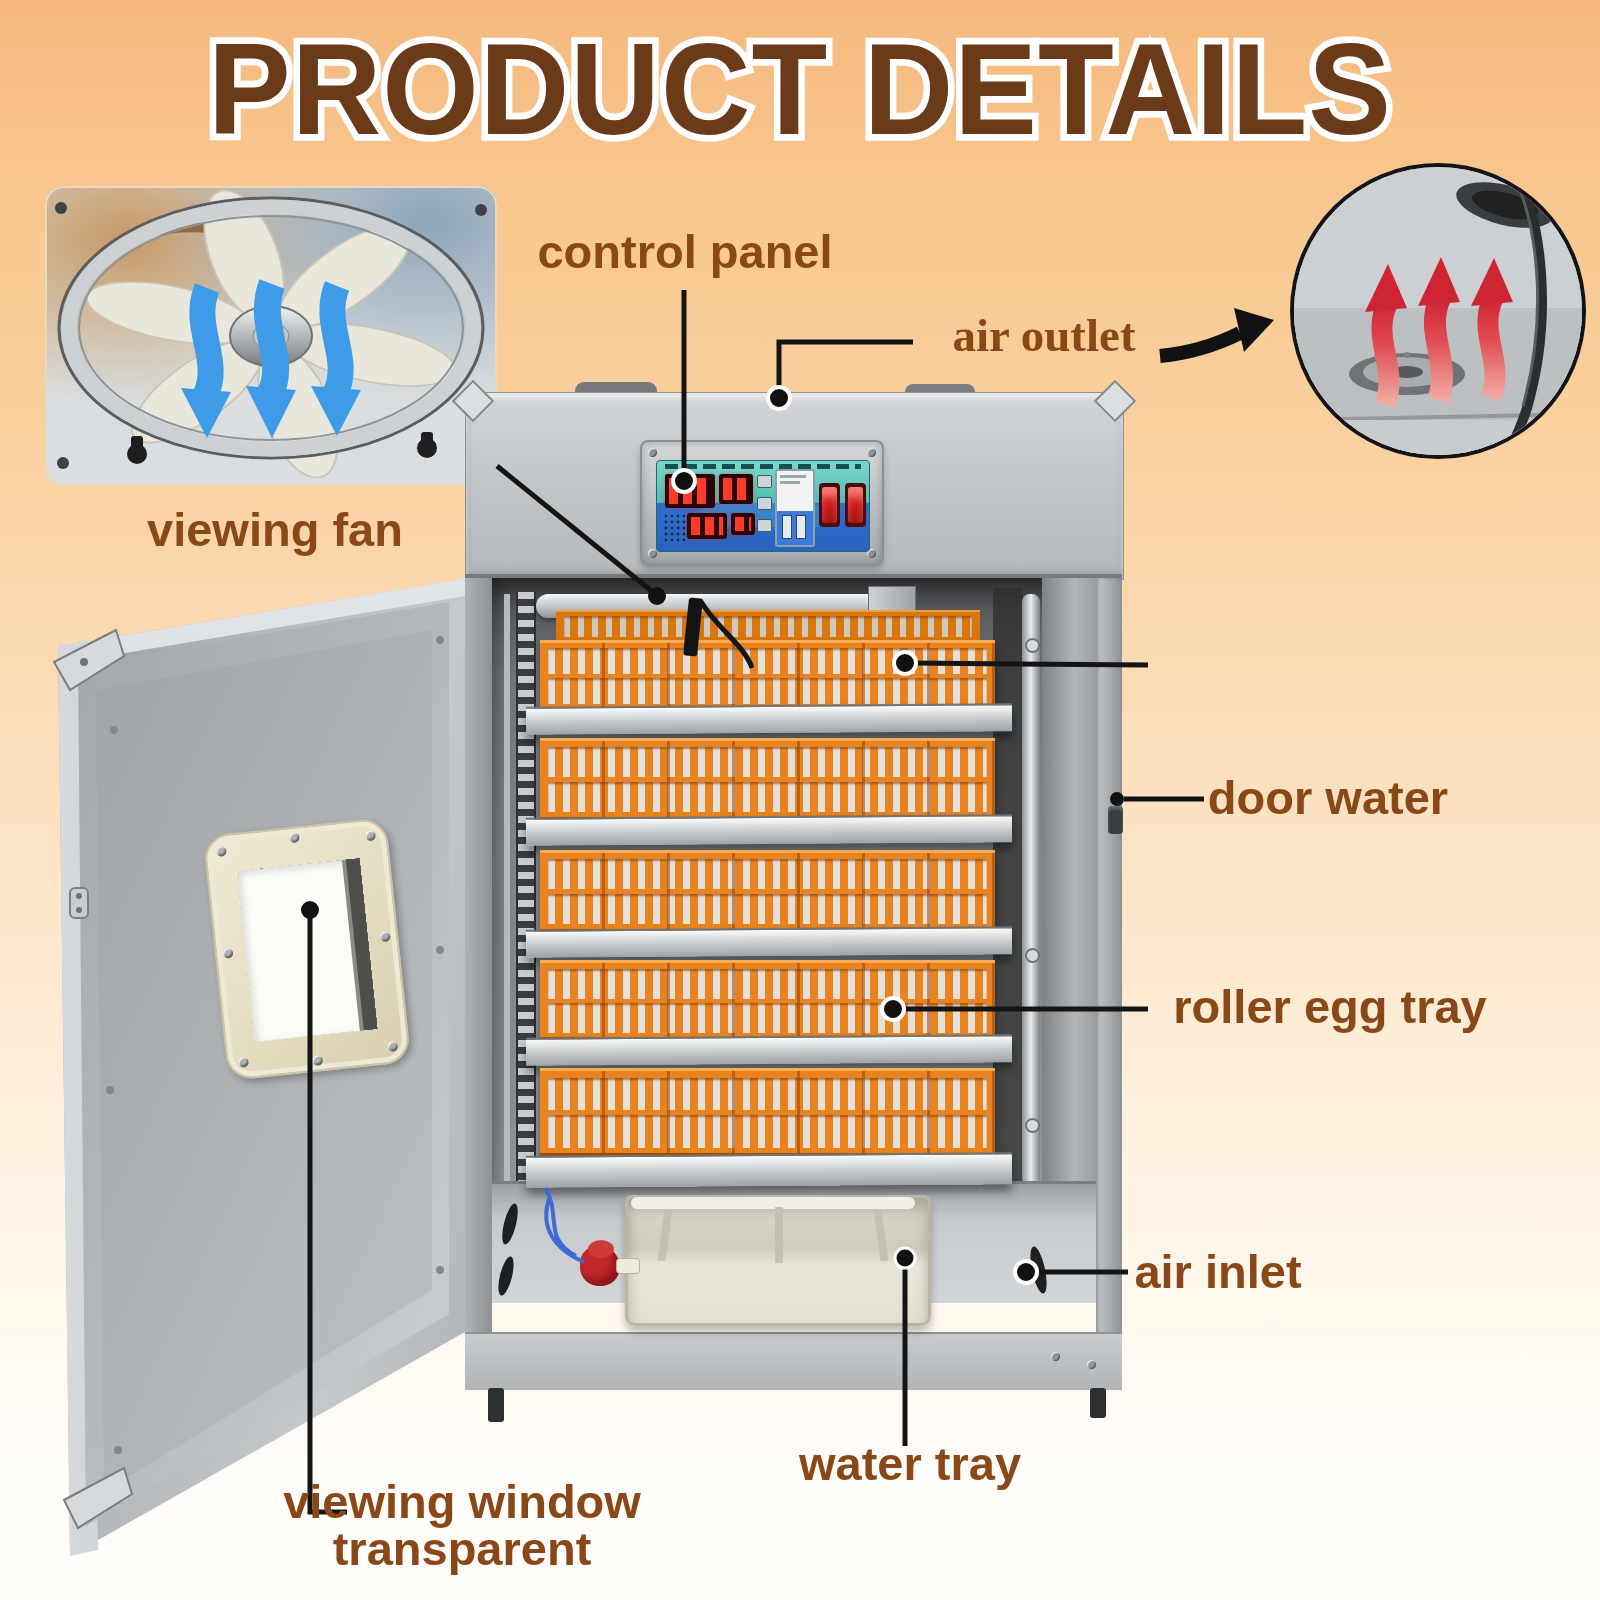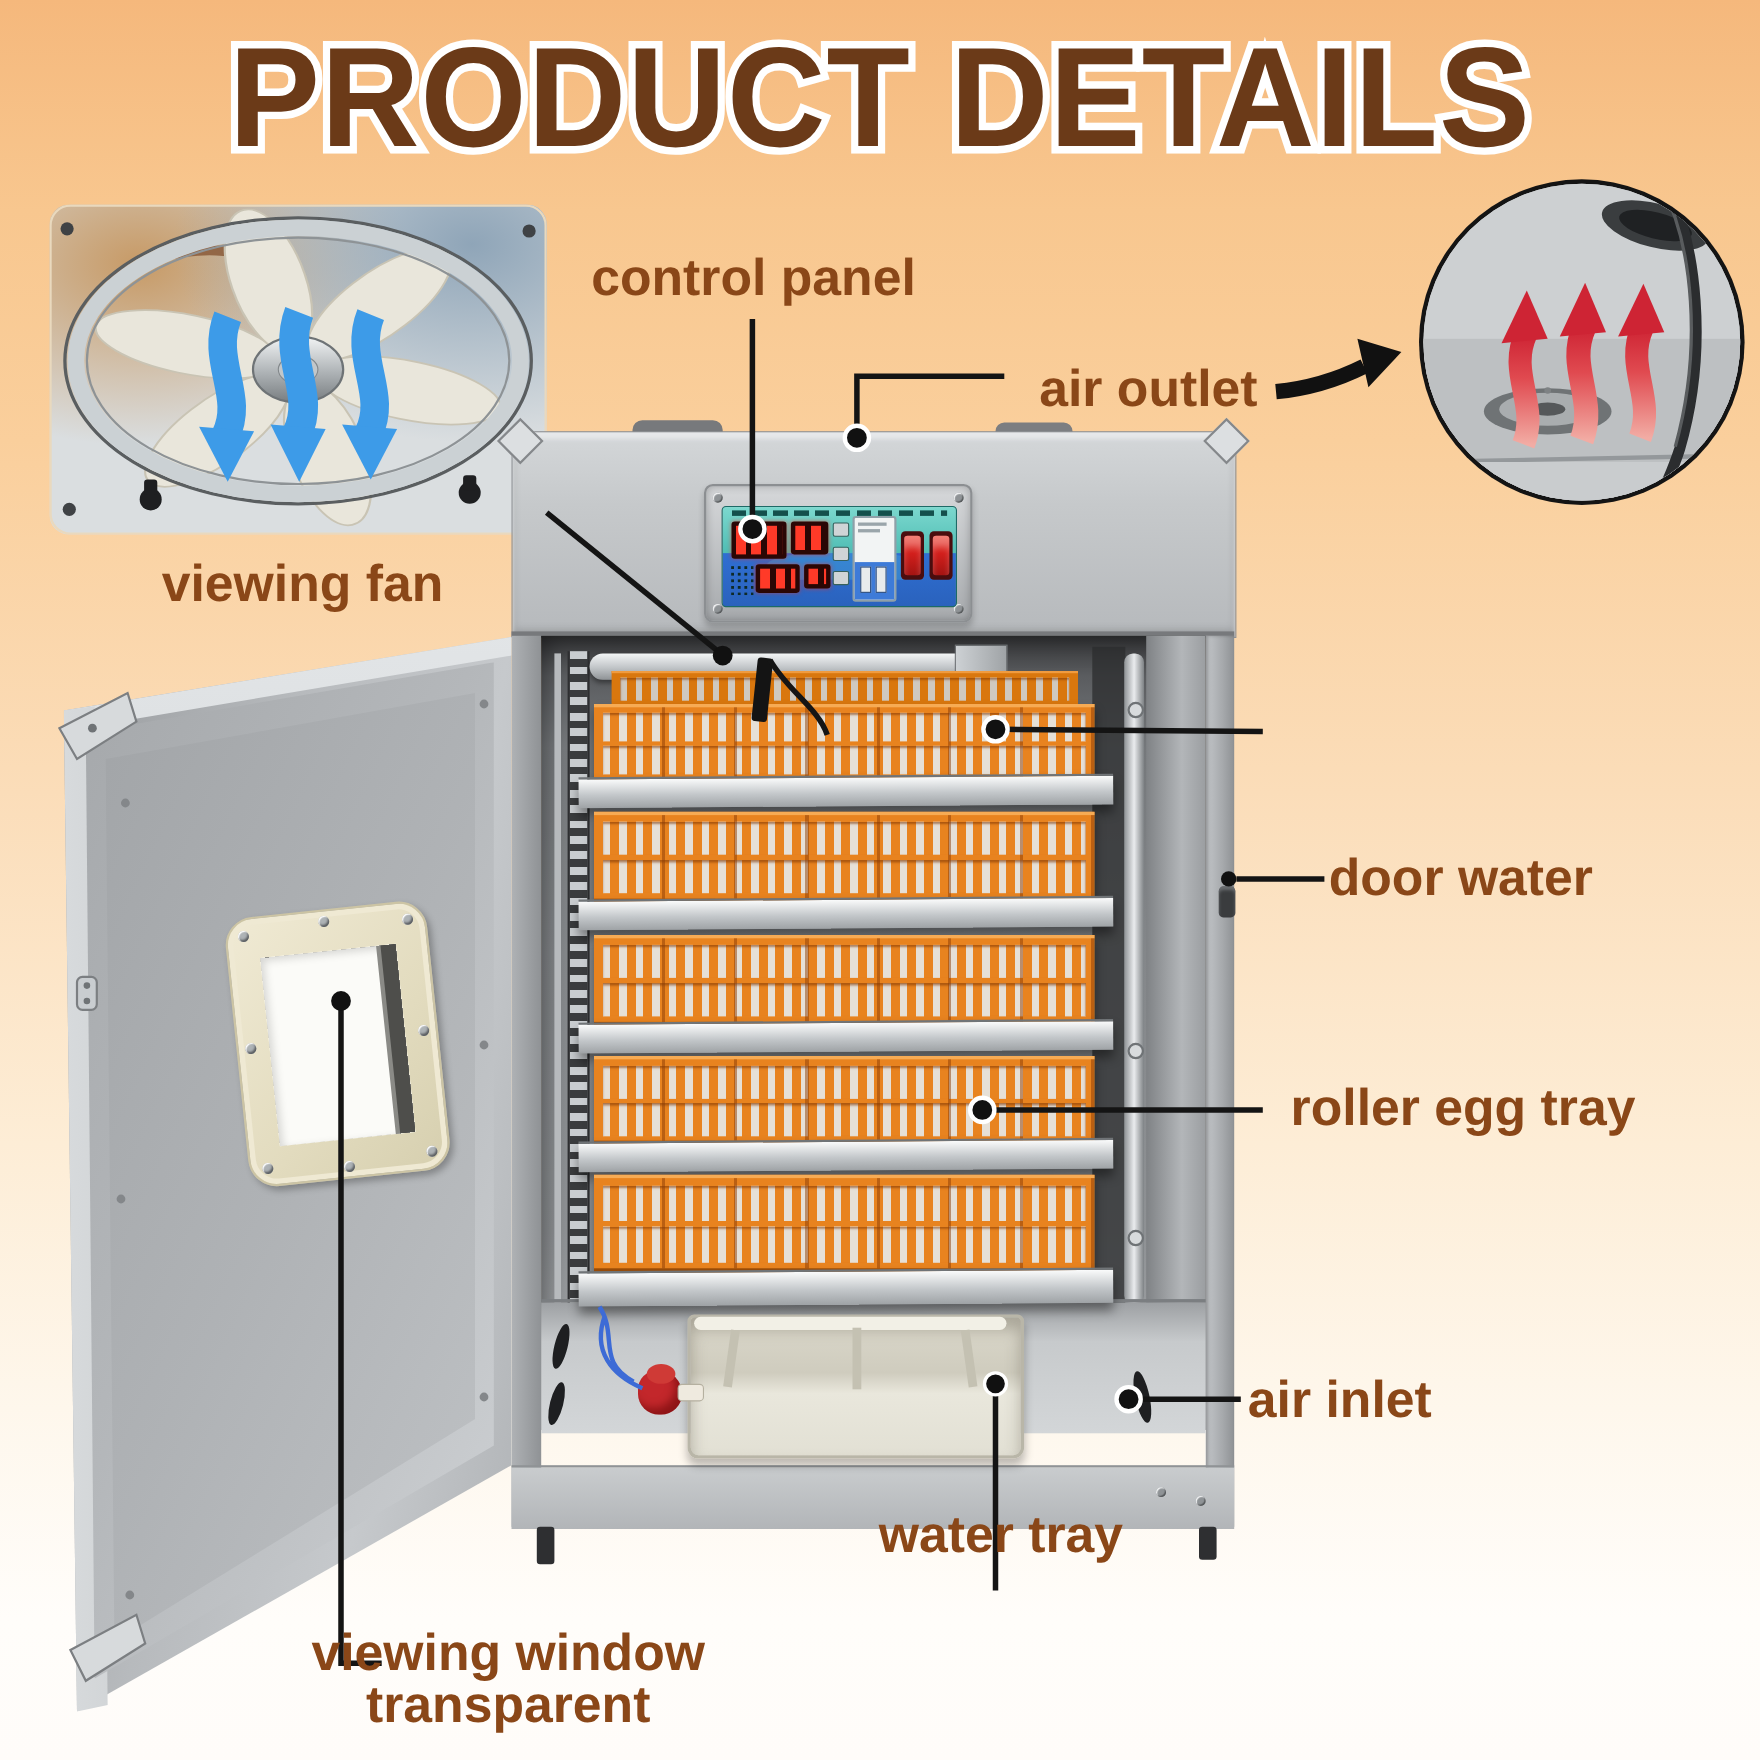--- a/index.html
+++ b/index.html
@@ -385,24 +385,24 @@
     </g>
 
     <g>
       <path d="M1160,356 Q1202,352 1240,333" stroke="#111111" stroke-width="14" fill="none"></path>
       <polygon points="1274,320 1234,308 1244,352" fill="#111111"></polygon>
     </g>
   </svg>
 
   <div class="title">PRODUCT DETAILS</div>
   <div class="lbl" style="left:685px;top:228px;">control panel</div>
-  <div class="lbl" style="left:1044px;top:329px;">air outlet</div>
+  <div class="lbl" style="left:1044px;top:312px;font-family:Liberation Serif, serif;">air outlet</div>
   <div class="lbl" style="left:275px;top:506px;">viewing fan</div>
   <div class="lbl" style="left:1328px;top:774px;">door water</div>
   <div class="lbl" style="left:1330px;top:983px;">roller egg tray</div>
   <div class="lbl" style="left:1218px;top:1248px;">air inlet</div>
-  <div class="lbl" style="left:910px;top:1371px;">water tray</div>
+  <div class="lbl" style="left:910px;top:1440px;">water tray</div>
   <div class="lbl" style="left:462px;top:1478px;text-align:center;">
     <span style="display:block;">viewing window</span>
     <span style="display:block;">transparent</span>
   </div>
 
 </div>
 
 </body></html>

